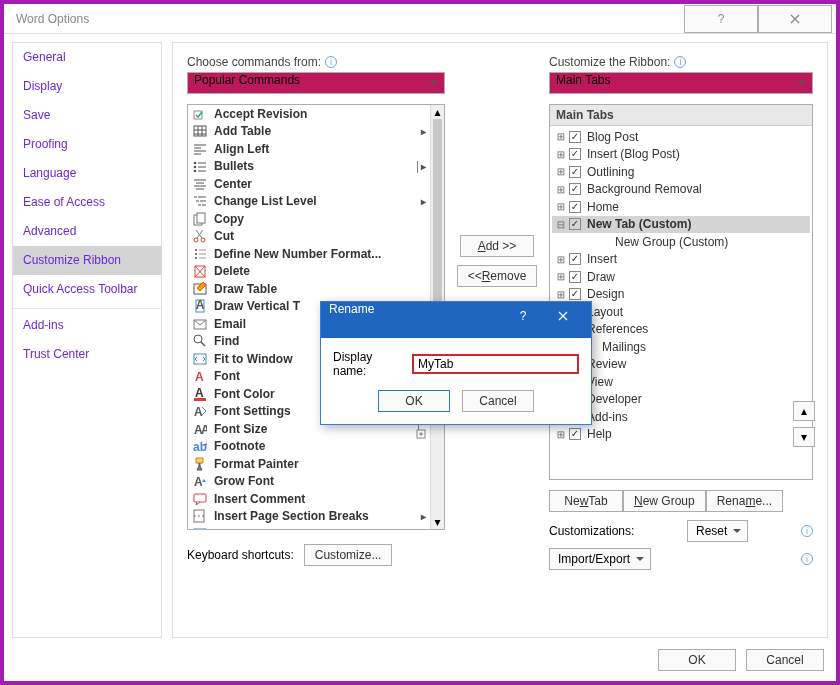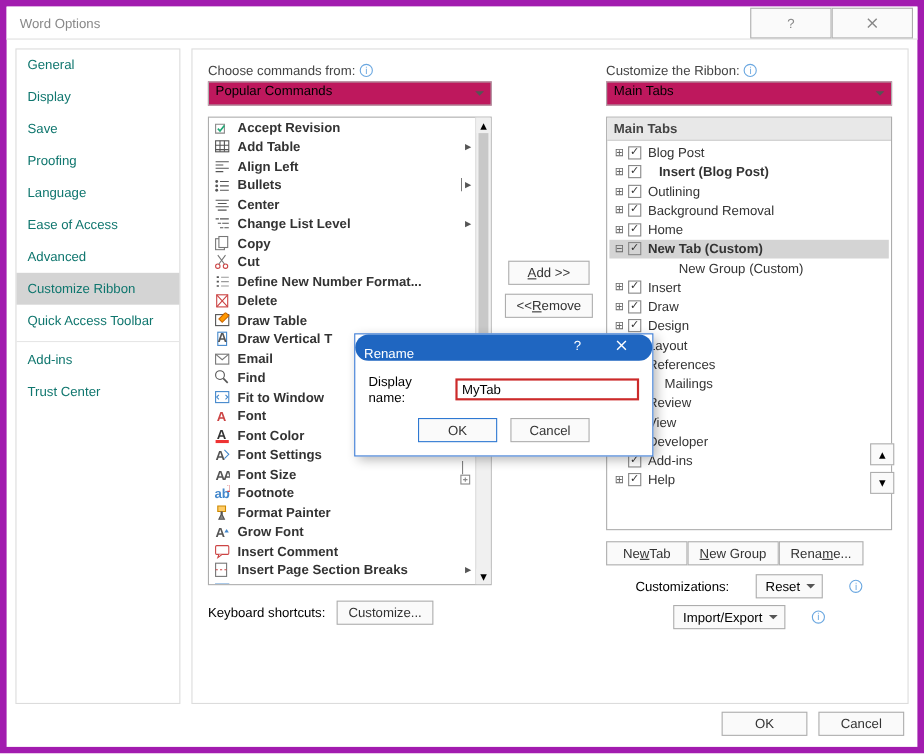--- a/index.html
+++ b/index.html
@@ -1,23 +1,23 @@
 <!DOCTYPE html>
 <html><head>
 <meta charset="utf-8">
 <style>
   * { box-sizing: border-box; font-family: "Segoe UI", Tahoma, sans-serif; font-size: 12px; }
   body { margin:0; background:#fff; }
-  .window { width:840px; height:685px; border:6px solid #a21caf; position:relative; background:#fff; }
+  .window { width:840px; height:685px; border:4px solid #a21caf; position:relative; background:#fff; }
   .titlebar { height:30px; background:#fff; border-bottom:1px solid #e0e0e0; display:flex; align-items:center; padding:0 4px 0 12px; color:#888; }
   .titlebar .title { flex:1; font-size:12px; }
   .titlebar .btn { width:40px; height:28px; display:flex; align-items:center; justify-content:center; color:#888; }
   .body { display:flex; height:612px; padding:8px; }
   .sidebar { width:150px; border:1px solid #dcdcdc; background:#fff; }
-  .side-item { padding:7px 10px; color:#0f766e; cursor:default; border-bottom:1px solid transparent; }
+  .side-item { padding:7px 10px; color:#6d28d9; cursor:default; border-bottom:1px solid transparent; }
   .side-item.sel { background:#d4d4d4; }
   .side-item.sep { border-top:1px solid #e6e6e6; margin-top:4px; padding-top:9px; }
   .content { flex:1; border:1px solid #dcdcdc; margin-left:10px; padding:12px 14px; position:relative; }
   .heading { display:flex; align-items:center; gap:10px; margin-bottom:14px; color:#4a4a4a; }
   .heading .txt { font-size:12px; color:#555;}
   .h-icon { width:28px; height:28px; display:flex; align-items:center; justify-content:center; }
   .cols { display:flex; gap:12px; align-items:flex-start; }
   .colL { width:258px; }
   .colM { width:80px; display:flex; flex-direction:column; align-items:center; gap:8px; padding-top:180px; }
   .colR { flex:1; }
@@ -42,26 +42,26 @@
   .chk { width:12px; height:12px; border:1px solid #888; display:flex; align-items:center; justify-content:center; font-size:10px; line-height:10px; color:#333;}
   .btn { border:1px solid #adadad; background:#fafafa; height:22px; padding:0 10px; display:inline-flex; align-items:center; justify-content:center; color:#333; min-width:74px;}
   .btn .u { text-decoration:underline; }
   .btn-row { display:flex; margin-top:10px;}
   .spin-col { position:absolute; top:346px; right:-2px; display:flex; flex-direction:column; gap:6px;}
   .spin { width:22px; height:20px; border:1px solid #adadad; background:#fafafa; display:flex; align-items:center; justify-content:center;}
   .kb-row { margin-top:14px; display:flex; align-items:center; gap:10px;}
   .footer { position:absolute; bottom:10px; right:12px; display:flex; gap:10px;}
   .footer .btn { min-width:78px;}
   .colR-foot { margin-top:8px; }
-  .colR-foot .row { display:flex; align-items:center; gap:24px; margin-top:6px; justify-content:center;}
+  .colR-foot .row { display:flex; align-items:center; gap:24px; margin-top:6px; justify-content:space-between;}
   .ddbtn { border:1px solid #adadad; background:#fafafa; height:22px; padding:0 6px 0 8px; display:inline-flex; align-items:center; gap:6px;}
   .ddbtn::after{content:"";border:4px solid transparent;border-top-color:#555; margin-top:4px;}
   
   .modal { position:absolute; left:316px; top:297px; width:272px; background:#fff; border:1px solid #3a7bd5; box-shadow:3px 3px 10px rgba(0,0,0,.3);}
-  .modal-title { background:#1f66c1; color:#fff; height:24px; display:flex; align-items:flex-end; padding:0 8px;border-radius:12px;}
+  .modal-title { background:#1f66c1; color:#fff; height:36px; display:flex; align-items:flex-start; padding:0 8px;}
   .modal-title .t { flex:1;}
   .modal-title .mb { width:40px; height:28px; display:flex; align-items:center; justify-content:center; color:#fff;}
   .modal-body { padding:12px;}
   .modal-row { display:flex; align-items:center; gap:8px;}
   .modal-row input { flex:1; height:20px; border:2px solid #cc2a2a; padding:0 4px; outline:none;}
   .modal-btns { display:flex; justify-content:center; gap:12px; margin-top:12px;}
   .modal-btns .btn { min-width:72px;}
   .modal-btns .btn.default { border:1.5px solid #2e78d2;}
   
   svg { display:block;}
@@ -384,21 +384,21 @@
             <div class="tree-head">Main Tabs</div>
             <div class="tree-body" id="tree">
                 <div class="trow" style="padding-left: 4px;">
                   <span class="exp">⊞</span>
                   <span class="chk">✓</span>
                   <span style="margin-left:3px;font-weight:normal">Blog Post</span>
                 </div>
                 <div class="trow" style="padding-left: 4px;">
                   <span class="exp">⊞</span>
                   <span class="chk">✓</span>
-                  <span style="margin-left:13px;font-weight:bold">Insert (Blog Post)</span>
+                  <span style="margin-left:3px;font-weight:normal">Insert (Blog Post)</span>
                 </div>
                 <div class="trow" style="padding-left: 4px;">
                   <span class="exp">⊞</span>
                   <span class="chk">✓</span>
                   <span style="margin-left:3px;font-weight:normal">Outlining</span>
                 </div>
                 <div class="trow" style="padding-left: 4px;">
                   <span class="exp">⊞</span>
                   <span class="chk">✓</span>
                   <span style="margin-left:3px;font-weight:normal">Background Removal</span>

